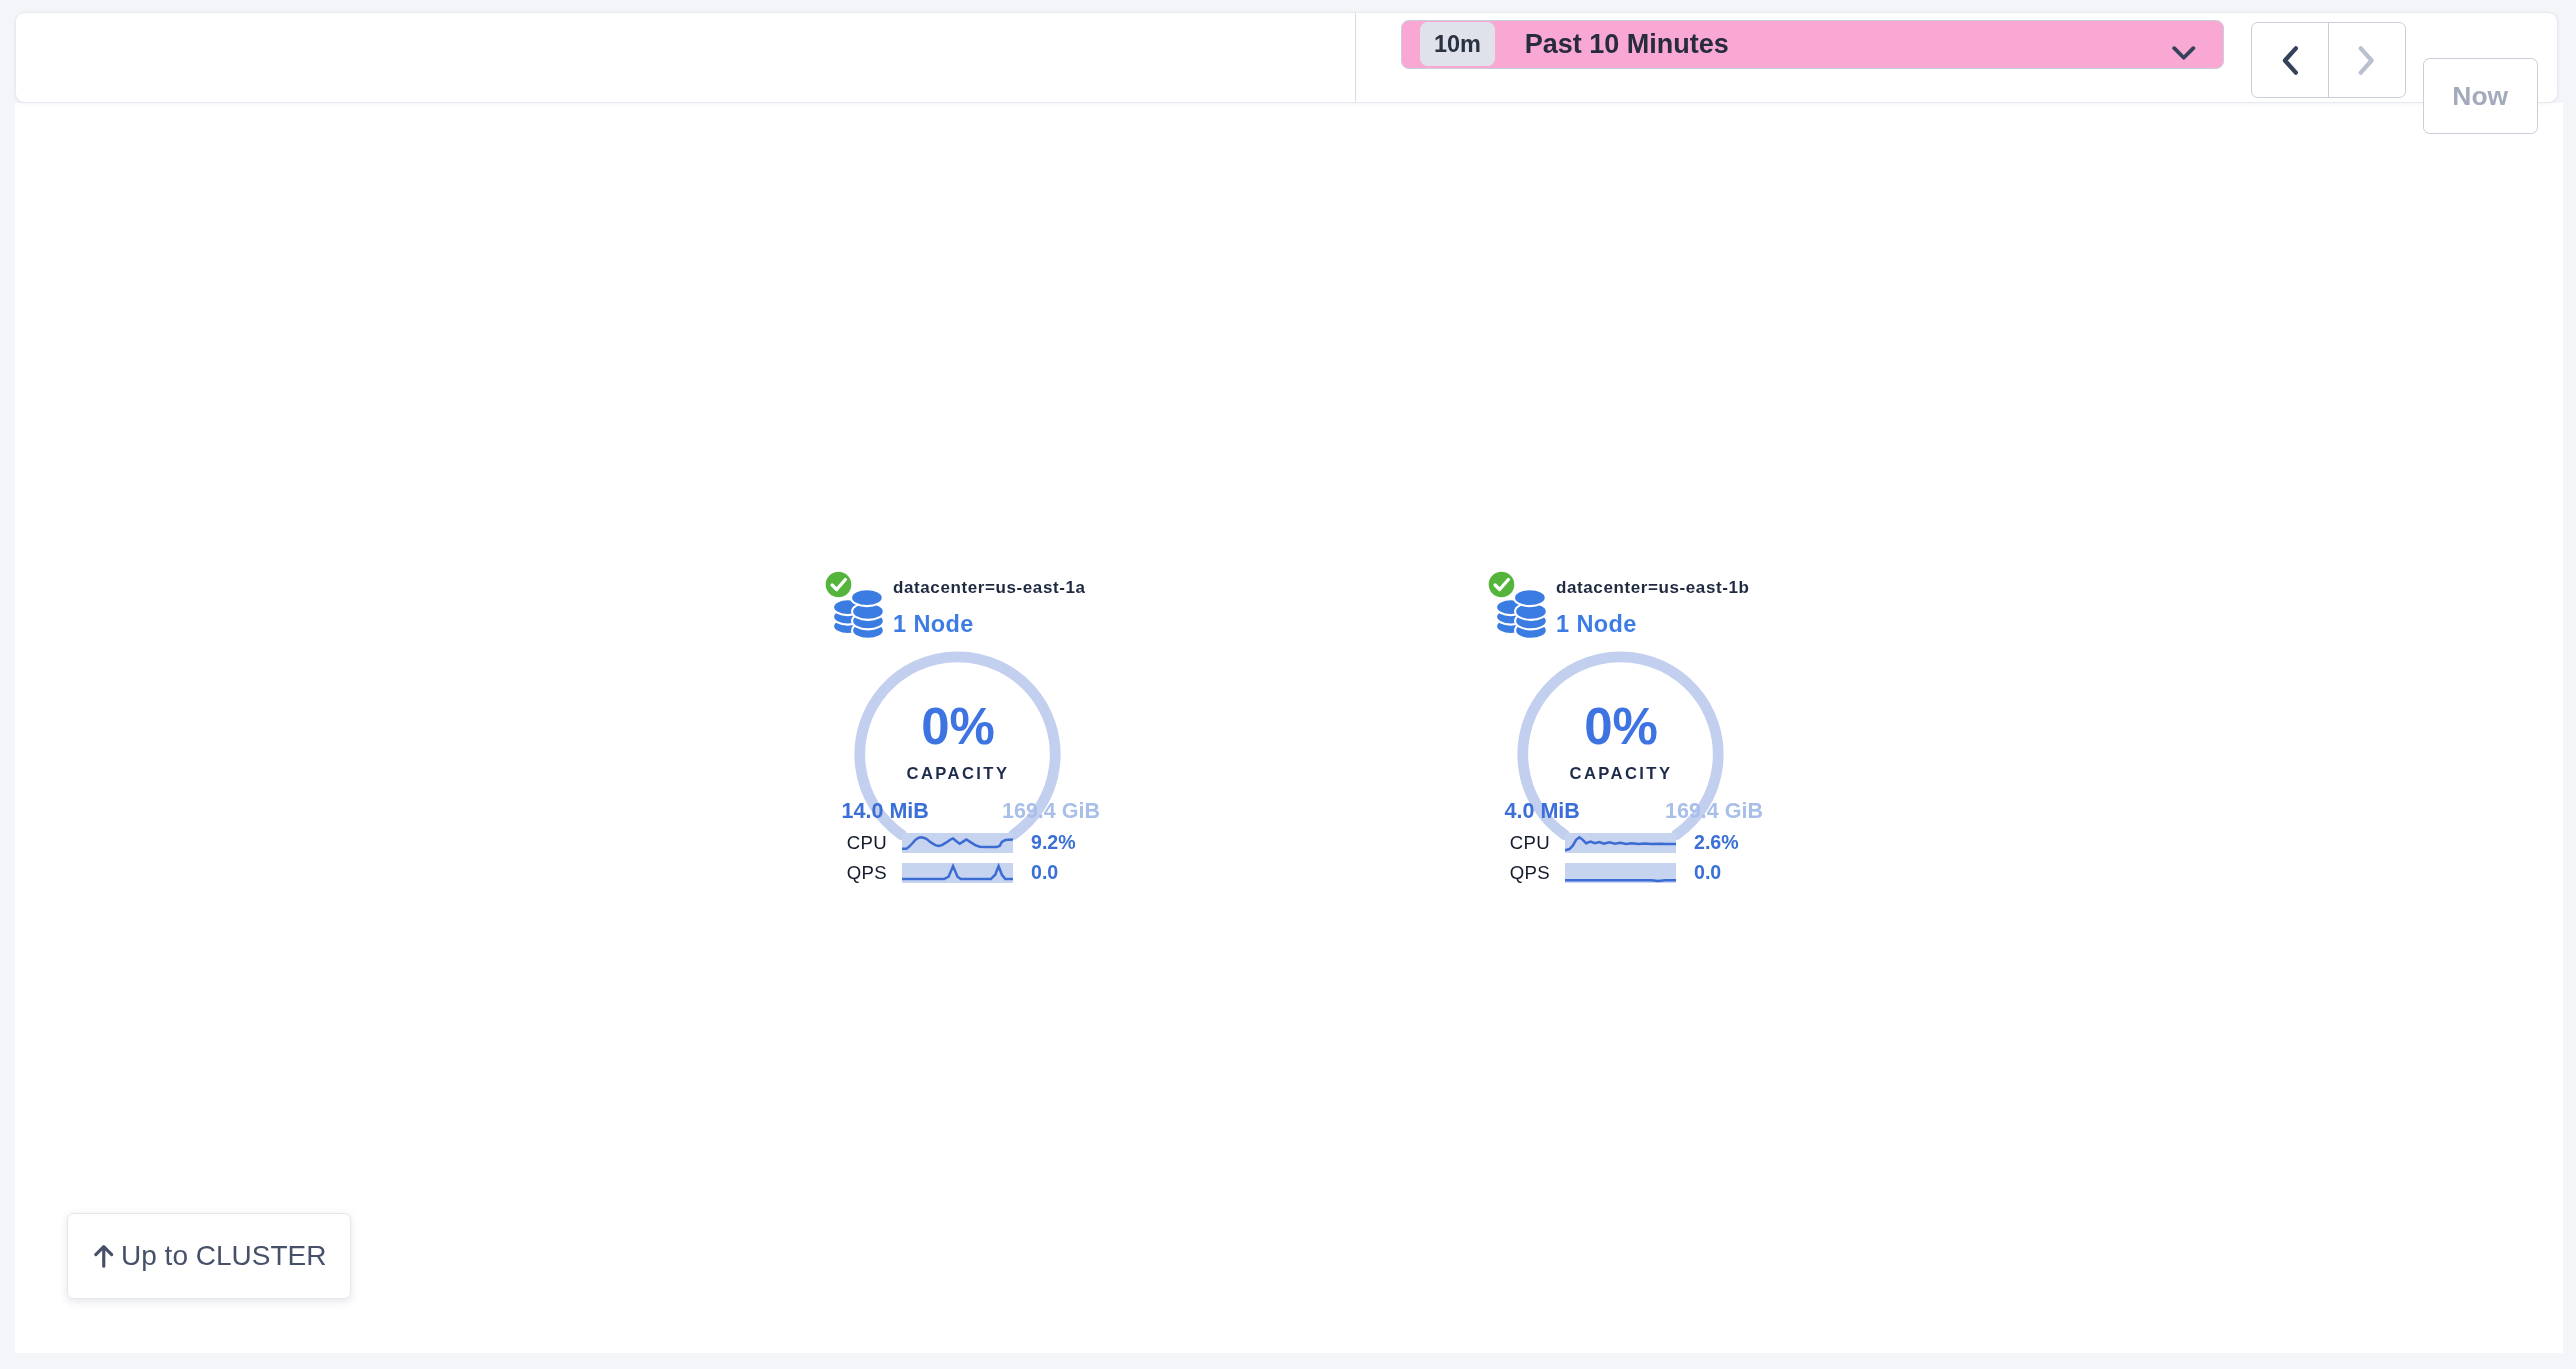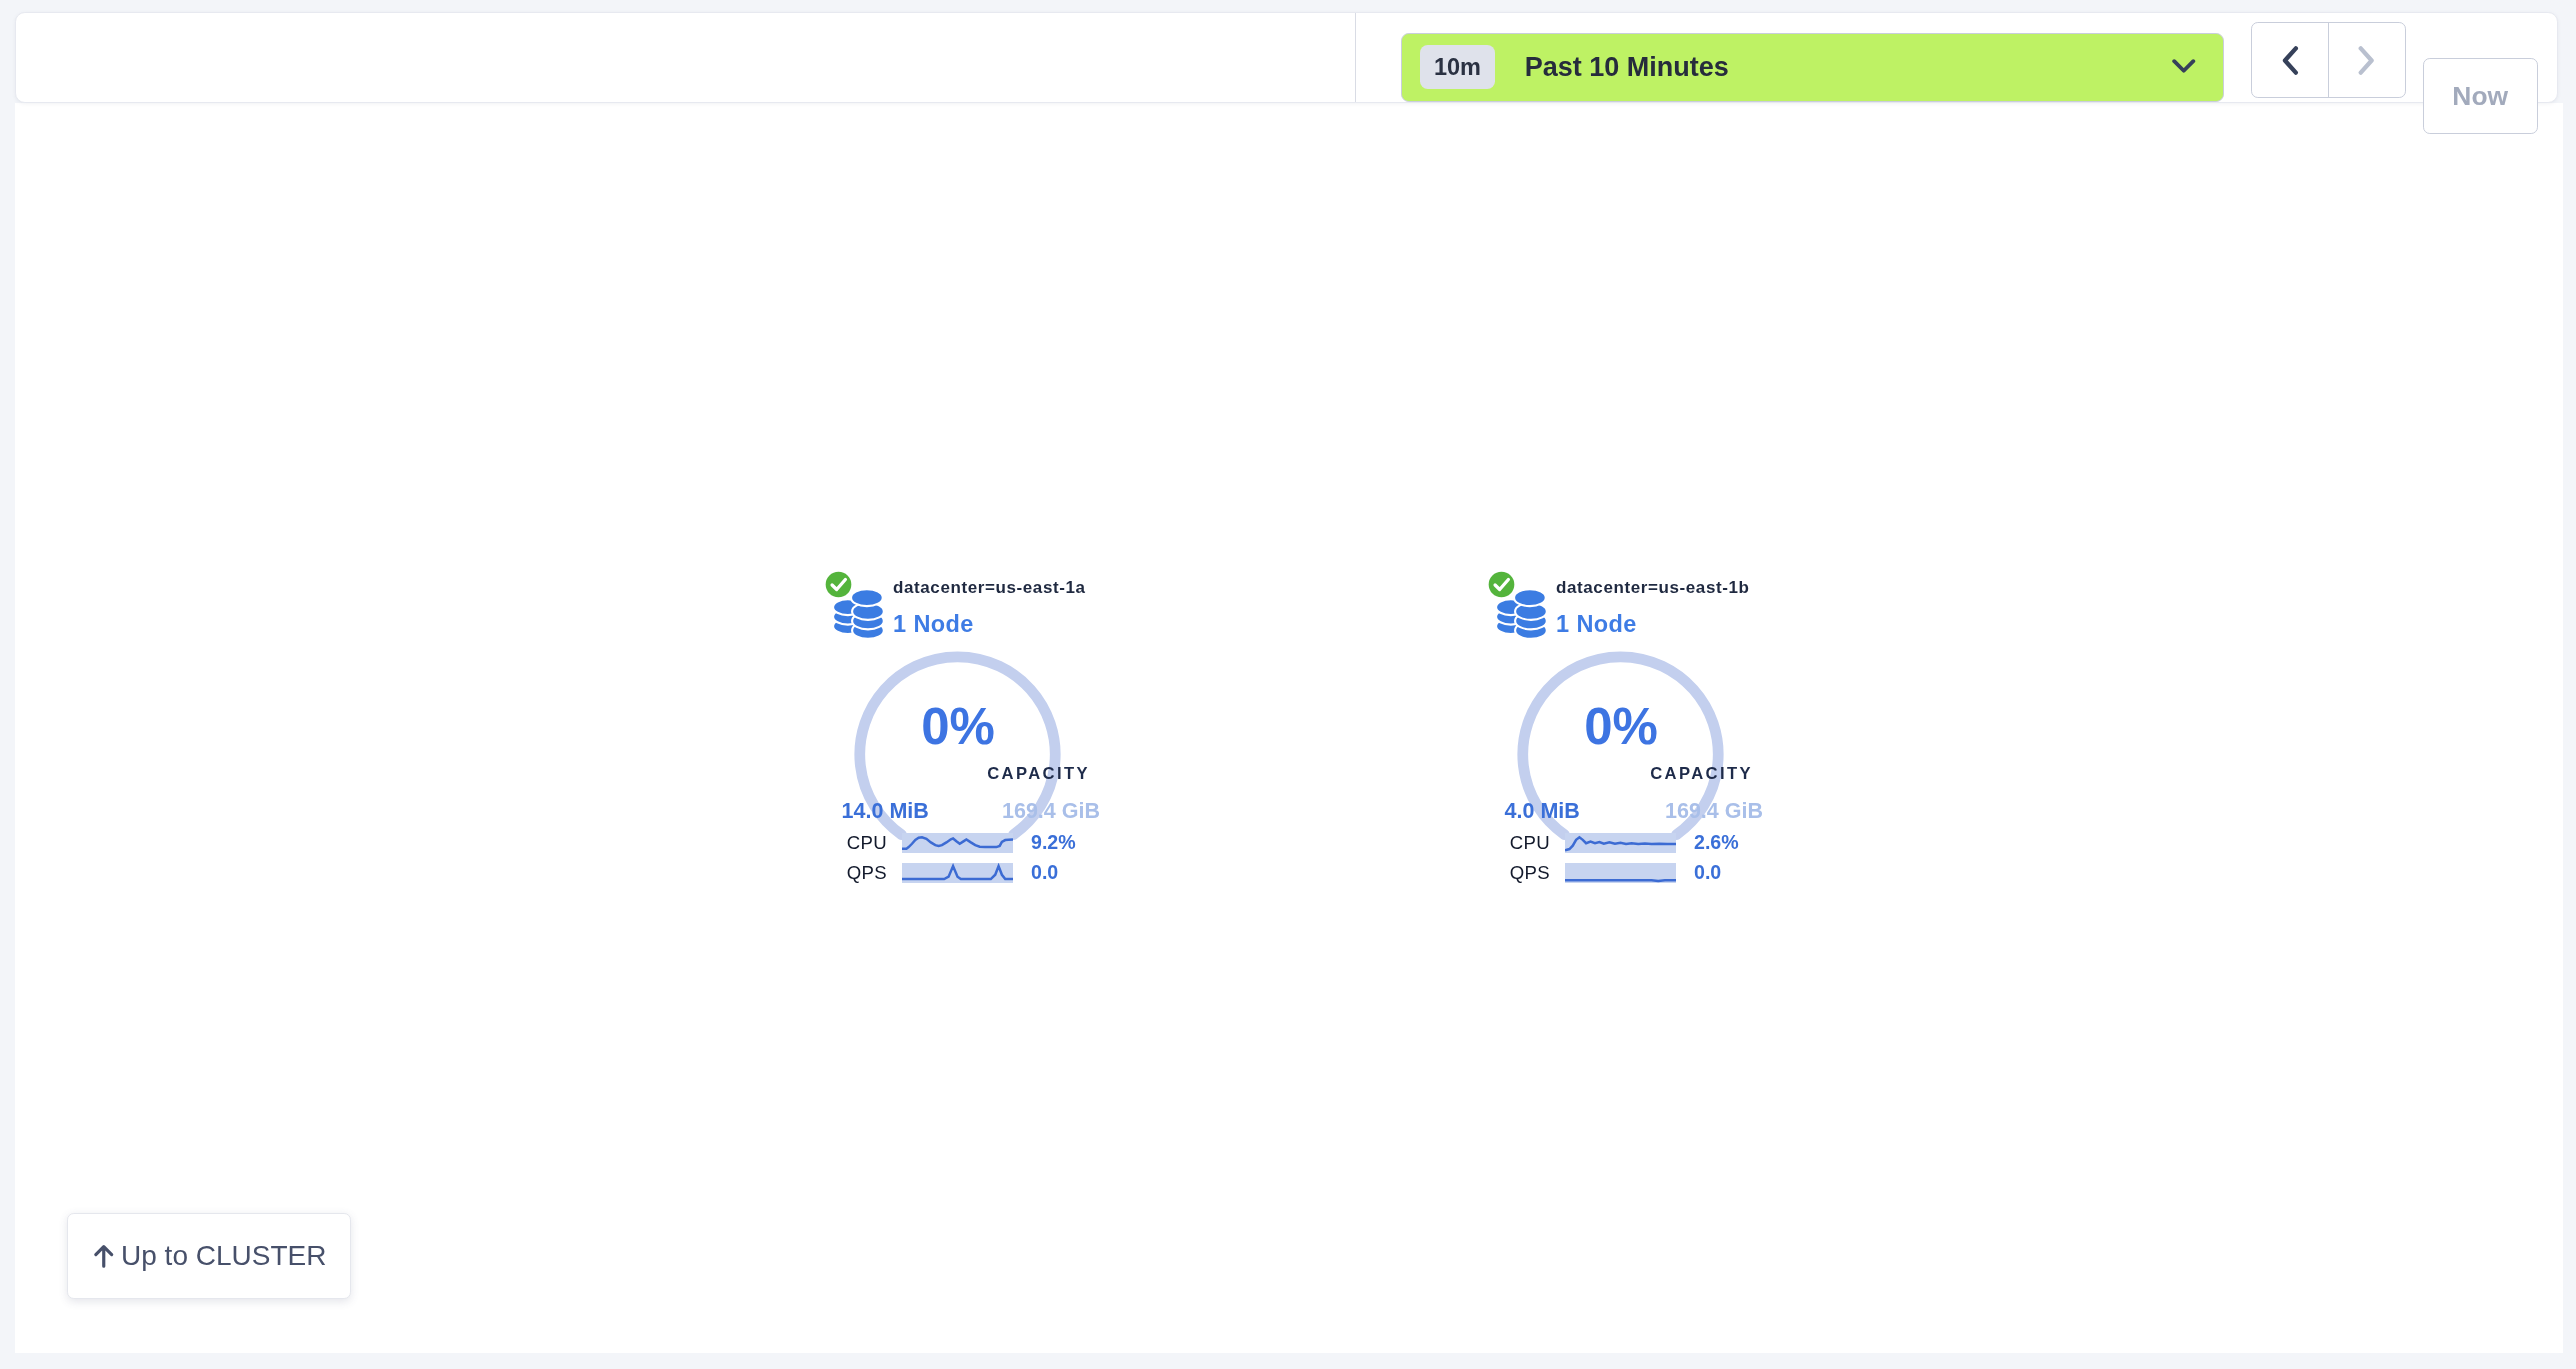--- a/index.html
+++ b/index.html
@@ -35,22 +35,22 @@
     position:absolute; left:609px; top:0; height:100%;
     display:flex; align-items:center; gap:15.6px;
   }
   .breadcrumb .root { color:var(--accent-blue,#3e7ce5); font-size:26.4px; }
   .breadcrumb .sep  { color:var(--accent-blue,#3e7ce5); font-size:26.4px; font-weight:700; }
   .breadcrumb .cur  { color:#3d4352; font-size:26.4px; font-weight:700; letter-spacing:0.3px; }
   .v-divider {
     position:absolute; left:1339px; top:0; width:1px; height:100%; background:#d9dce5;
   }
   .time-dropdown {
-    position:absolute; left:1385px; top:20px; width:823px; height:69px;
-    border:1px solid var(--border-gray,#c9cedb); border-radius:7.8px; background:#bef264;
+    position:absolute; left:1385px; top:7px; width:823px; height:49px;
+    border:1px solid var(--border-gray,#c9cedb); border-radius:7.8px; background:#f9a8d4;
     display:flex; align-items:center; cursor:pointer;
   }
   .time-badge {
     margin-left:18.6px; padding:8.8px 13.7px; background:#dfe2eb; border-radius:7.8px;
     font-size:23.5px; font-weight:700; color:#2a3142;
   }
   .time-label { margin-left:30px; font-size:27px; font-weight:700; color:#262c3c; }
   .time-chevron { position:absolute; right:27px; top:25.4px; }
 
   .arrow-group {
@@ -80,21 +80,21 @@
   .node-subtitle {
     position:absolute; left:67px; top:39px; font-size:23.5px; font-weight:700;
     color:var(--accent-blue,#3e7ce5); letter-spacing:0.4px;
   }
   .donut { position:absolute; left:24.4px; top:75px; width:215px; height:215px; }
   .pct {
     position:absolute; left:0; top:125px; width:264px; text-align:center;
     font-size:51px; font-weight:700; color:#3d74e2;
   }
   .cap-caption {
-    position:absolute; left:0; top:192px; width:264px; text-align:right;
+    position:absolute; left:0; top:192px; width:264px; text-align:center;
     font-size:16.6px; font-weight:700; letter-spacing:2.4px; color:var(--navy-caption,#1e2b4a);
   }
   .cap-used {
     position:absolute; left:15.6px; top:227px; font-size:21.5px; font-weight:600;
     color:var(--metric-blue,#3a6fd8);
   }
   .cap-total {
     position:absolute; right:0px; top:227px; font-size:21.5px; font-weight:600;
     color:var(--muted-capacity,#a9bfe9);
   }

